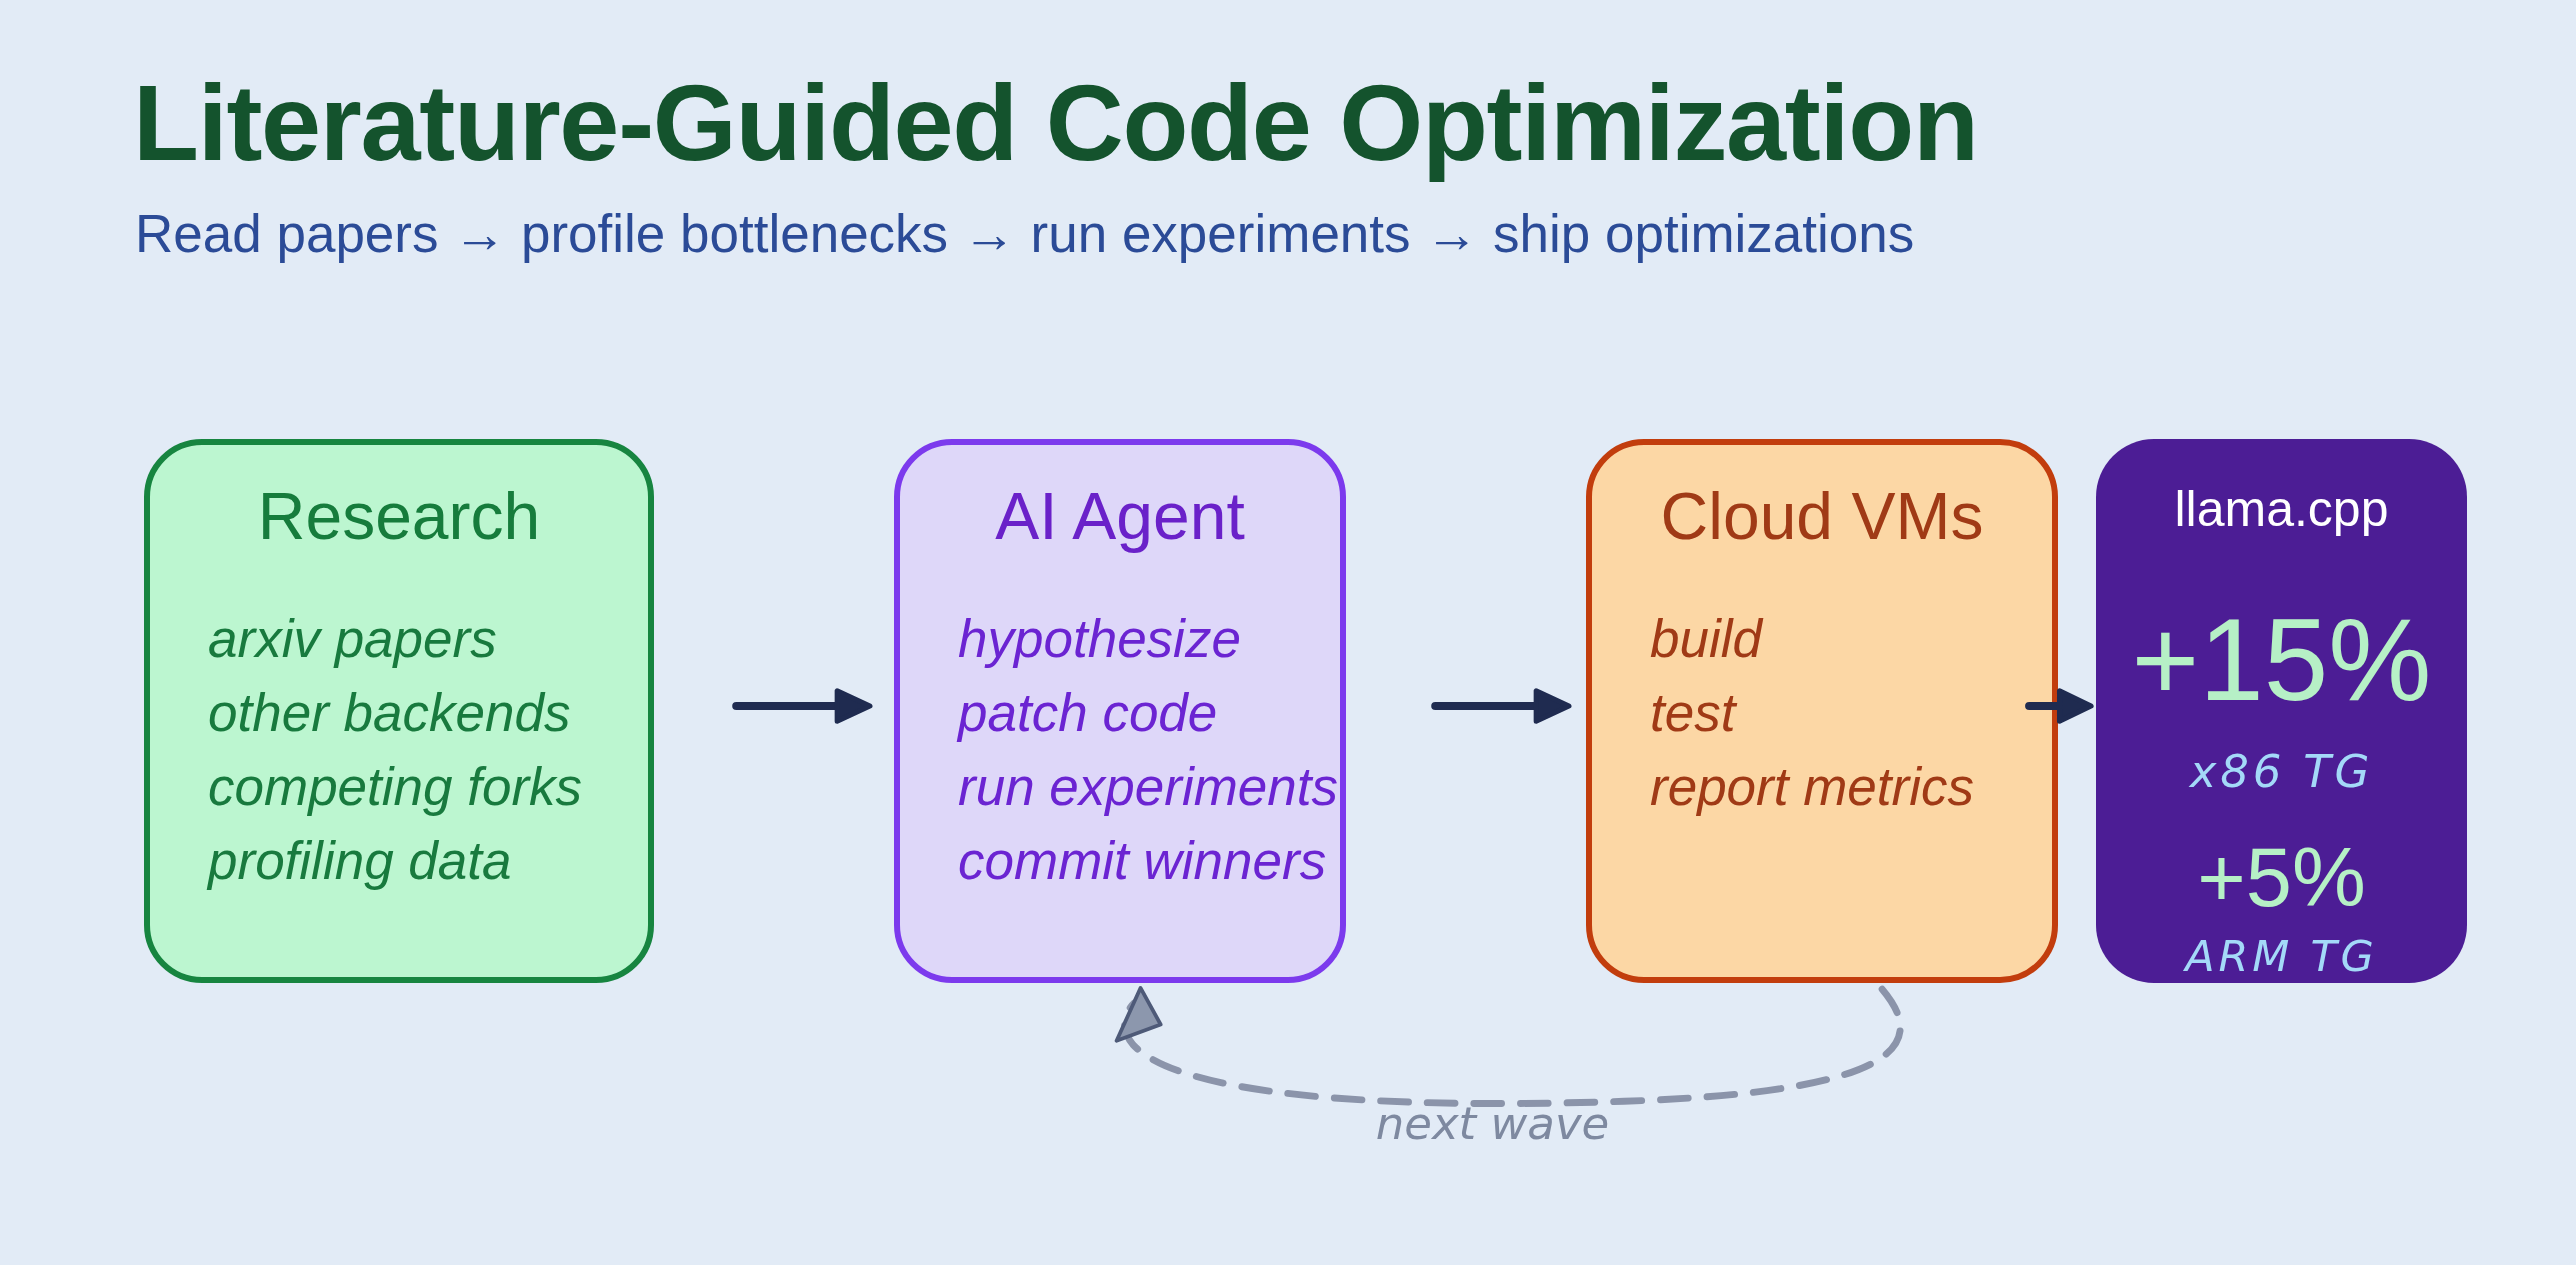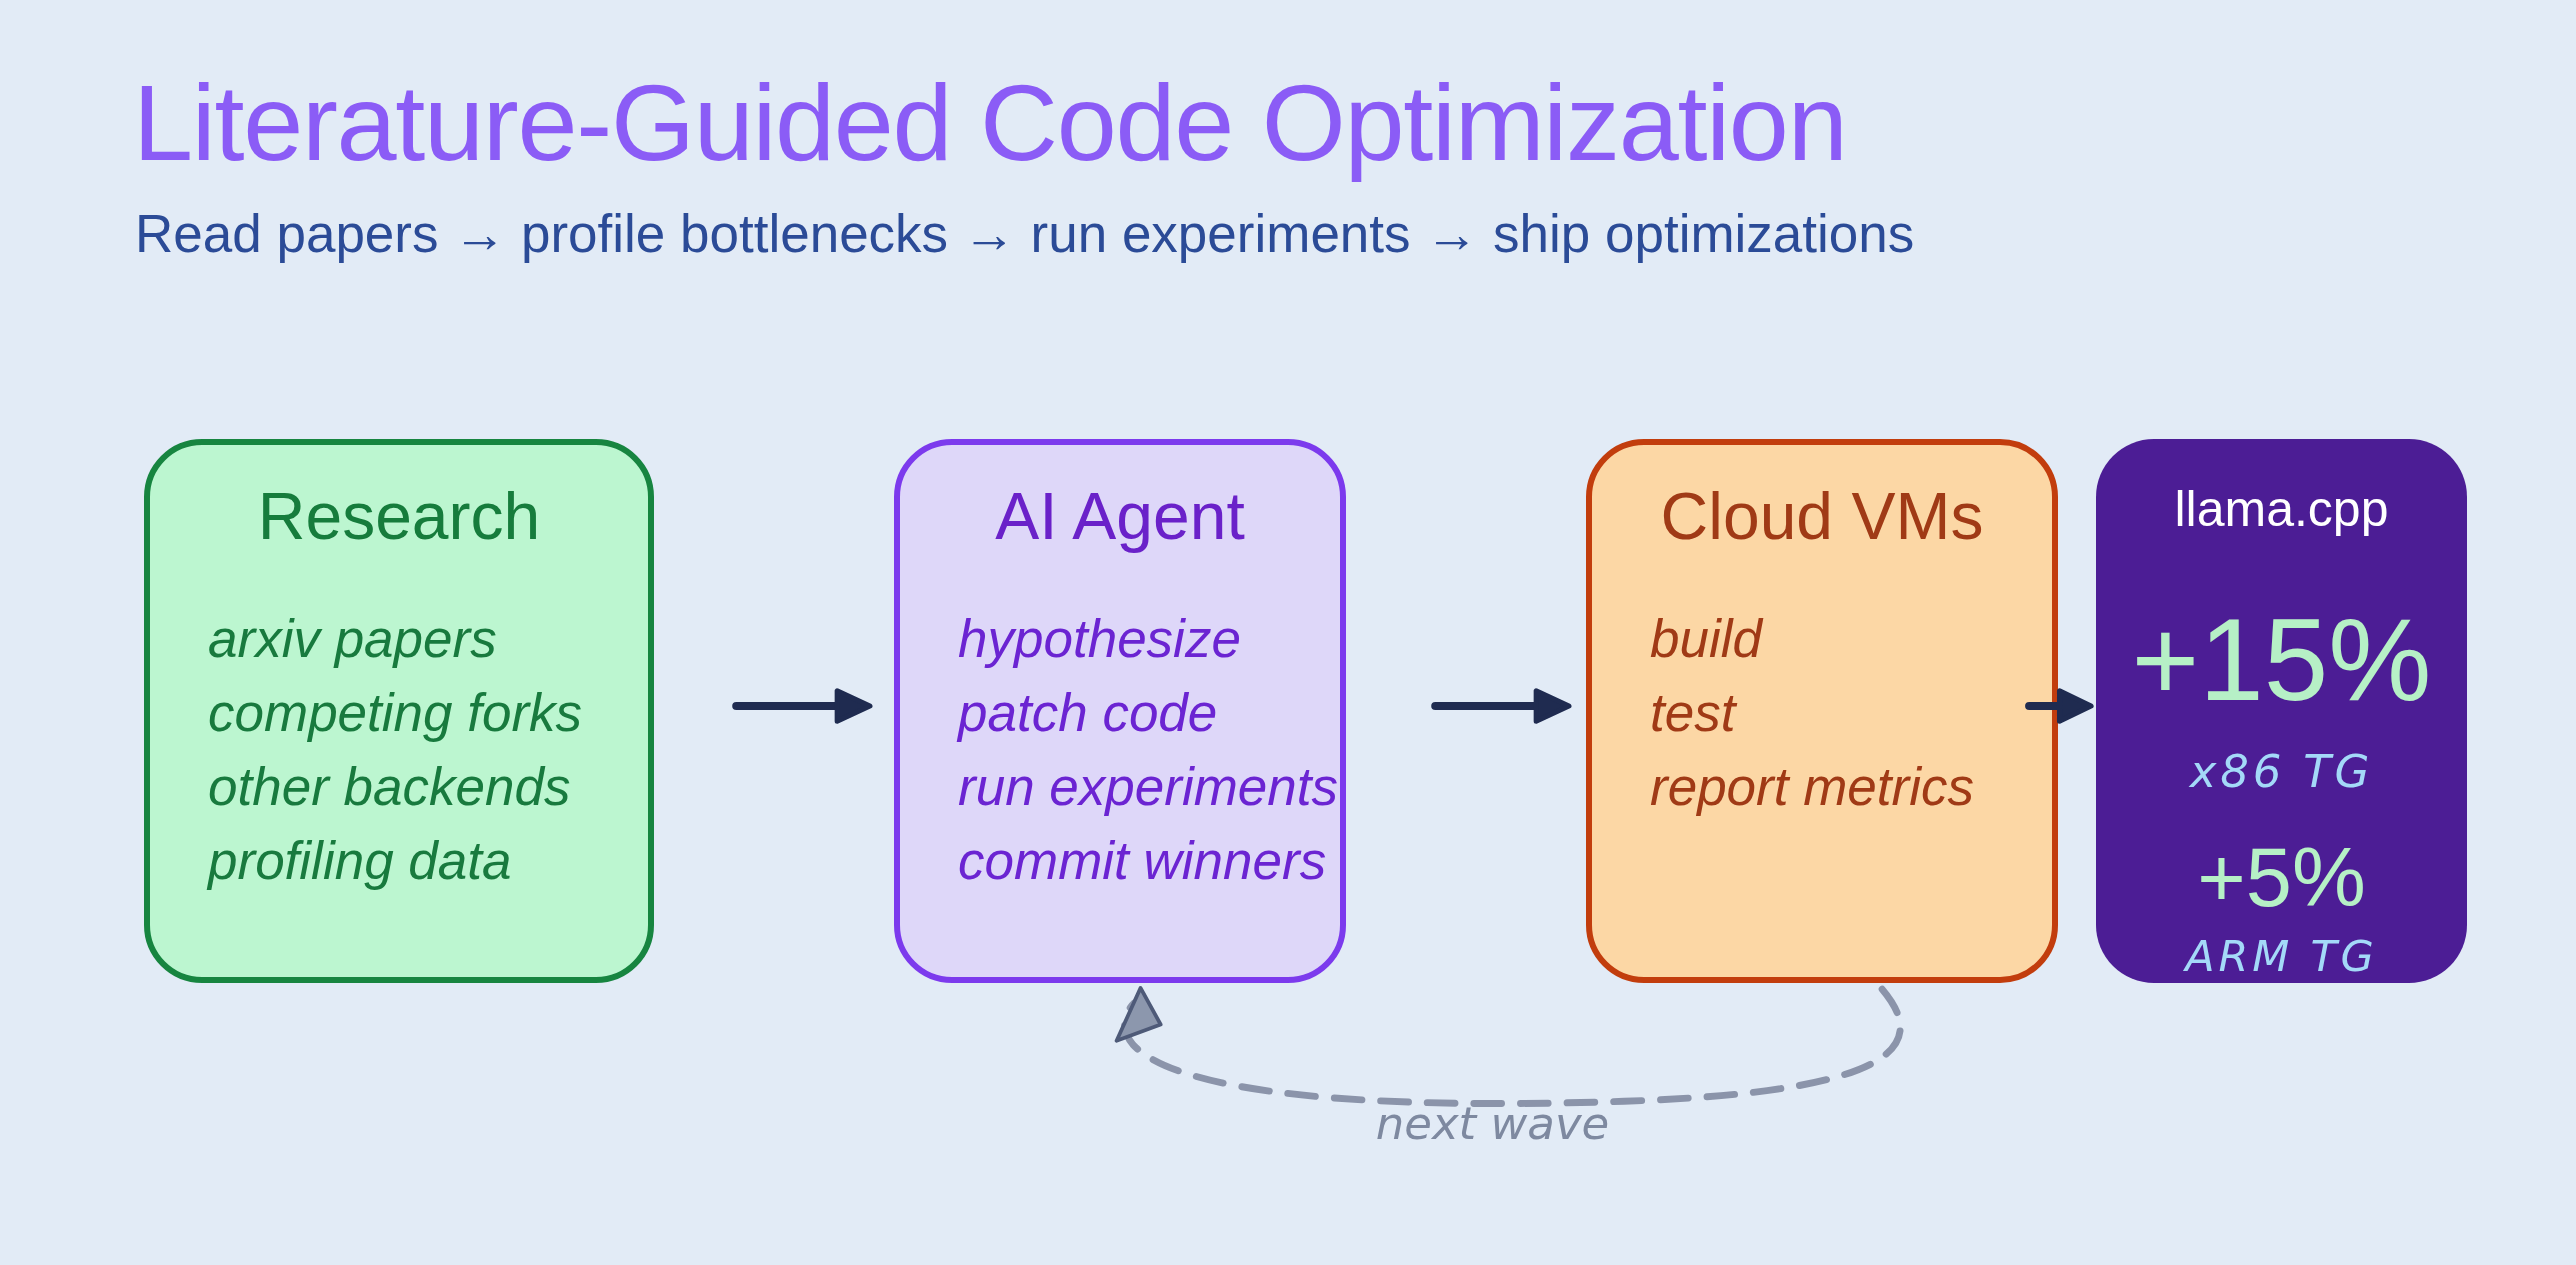--- a/index.html
+++ b/index.html
@@ -2,22 +2,22 @@
 <html style="font-size:10px"><head>
 <meta charset="utf-8">
 <style>
   html,body{margin:0;padding:0;background:#e2ebf6;}
   .canvas{
     position:relative;width:2576px;height:1265px;overflow:hidden;
     background:#e2ebf6;font-family:"Liberation Sans",sans-serif;
   }
   .page-title{
     position:absolute;left:133px;top:60px;
-    font-size:108px;font-weight:400;letter-spacing:-1.3px;
-    color:#8b5cf6;white-space:nowrap;text-align:center;
+    font-size:108px;font-weight:700;letter-spacing:-1.3px;
+    color:#14532d;white-space:nowrap;text-align:center;
   }
   .page-subtitle{
     position:absolute;left:135px;top:203px;
     font-size:53px;font-weight:400;color:#2b4b97;white-space:nowrap;
   }
   .card{
     position:absolute;top:439px;height:544px;
     border-radius:58px;box-sizing:border-box;
   }
   .card.bordered{border:6.3px solid;}
@@ -61,22 +61,22 @@
 
 <div class="canvas">
 
   <div class="page-title">Literature-Guided Code Optimization</div>
   <div class="page-subtitle">Read papers → profile bottlenecks → run experiments → ship optimizations</div>
 
   <div class="card bordered" id="card-research">
     <div class="card-title">Research</div>
     <div class="card-items">
       <div>arxiv papers</div>
+      <div>other backends</div>
       <div>competing forks</div>
-      <div>other backends</div>
       <div>profiling data</div>
     </div>
   </div>
 
   <svg class="flow-arrow" style="left:730px;width:145px;" viewBox="0 0 230 114">
     <line x1="10" y1="57" x2="172" y2="57" stroke="#1f2b50" stroke-width="13" stroke-linecap="round"></line>
     <polygon points="170,33 170,81 222,57" fill="#1f2b50" stroke="#1f2b50" stroke-width="8" stroke-linejoin="round"></polygon>
   </svg>
 
   <div class="card bordered" id="card-agent">

